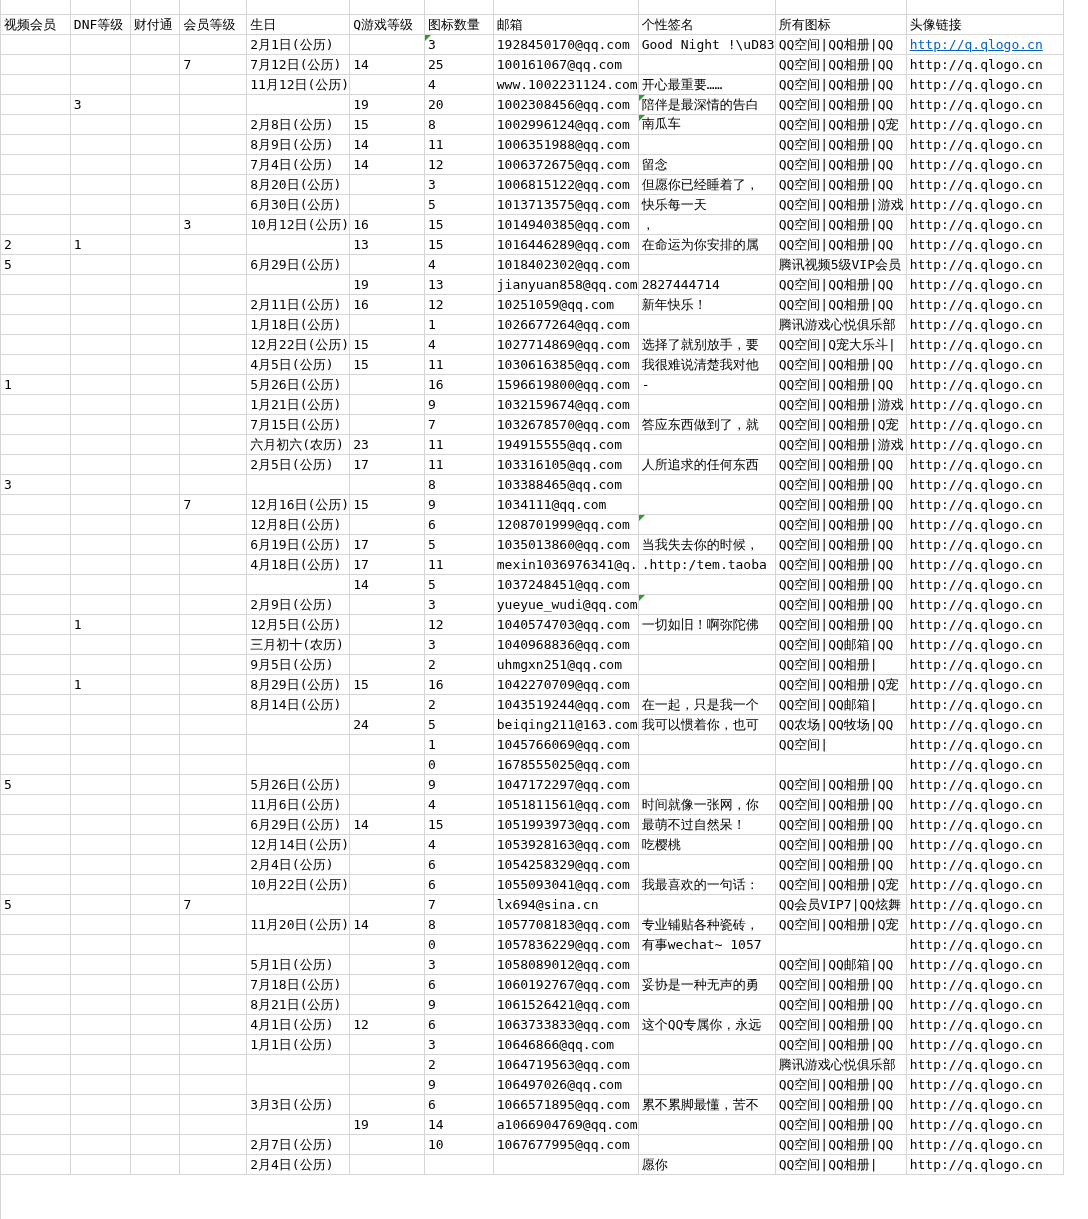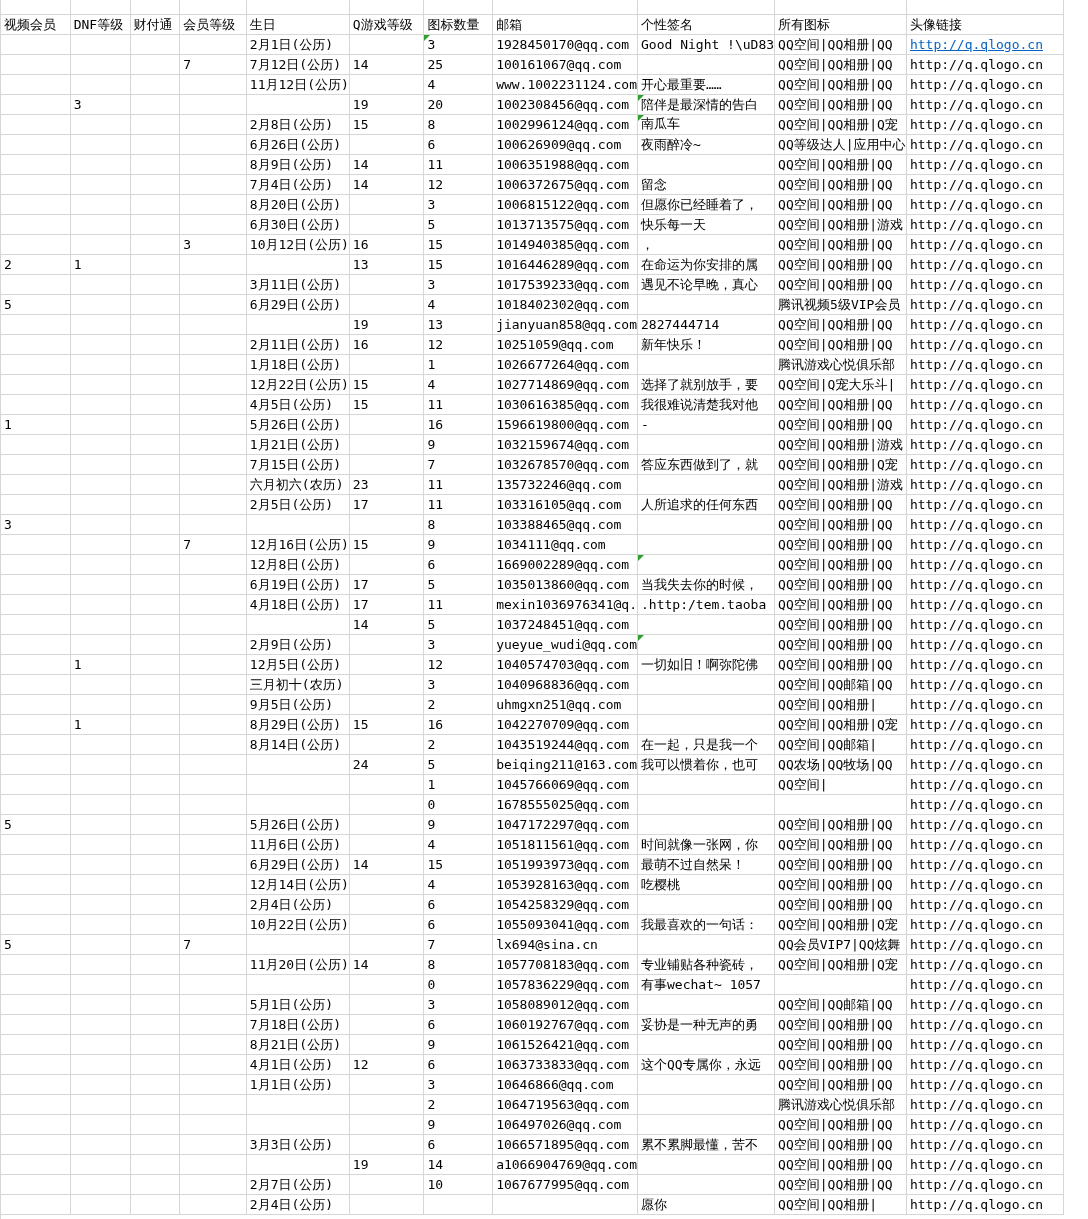--- a/index.html
+++ b/index.html
@@ -142,33 +142,20 @@
           <td>1002996124@qq.com</td>
           <td class="sig-right">南瓜车<span class="tri" style="border-top-color: rgb(46, 158, 46);"></span></td>
           <td>QQ空间|QQ相册|Q宠</td>
           <td>http://q.qlogo.cn</td>
         </tr>
         <tr>
           <td></td>
           <td></td>
           <td></td>
           <td></td>
-          <td>6月26日(公历)</td>
-          <td></td>
-          <td>6</td>
-          <td>100626909@qq.com</td>
-          <td>夜雨醉冷~</td>
-          <td>QQ等级达人|应用中心</td>
-          <td>http://q.qlogo.cn</td>
-        </tr>
-        <tr>
-          <td></td>
-          <td></td>
-          <td></td>
-          <td></td>
           <td>8月9日(公历)</td>
           <td>14</td>
           <td>11</td>
           <td>1006351988@qq.com</td>
           <td></td>
           <td>QQ空间|QQ相册|QQ</td>
           <td>http://q.qlogo.cn</td>
         </tr>
         <tr>
           <td></td>
@@ -229,33 +216,20 @@
           <td></td>
           <td></td>
           <td>13</td>
           <td>15</td>
           <td>1016446289@qq.com</td>
           <td>在命运为你安排的属</td>
           <td>QQ空间|QQ相册|QQ</td>
           <td>http://q.qlogo.cn</td>
         </tr>
         <tr>
-          <td></td>
-          <td></td>
-          <td></td>
-          <td></td>
-          <td>3月11日(公历)</td>
-          <td></td>
-          <td>3</td>
-          <td>1017539233@qq.com</td>
-          <td>遇见不论早晚，真心</td>
-          <td>QQ空间|QQ相册|QQ</td>
-          <td>http://q.qlogo.cn</td>
-        </tr>
-        <tr>
           <td>5</td>
           <td></td>
           <td></td>
           <td></td>
           <td>6月29日(公历)</td>
           <td></td>
           <td>4</td>
           <td>1018402302@qq.com</td>
           <td></td>
           <td>腾讯视频5级VIP会员</td>
@@ -366,21 +340,21 @@
           <td>http://q.qlogo.cn</td>
         </tr>
         <tr>
           <td></td>
           <td></td>
           <td></td>
           <td></td>
           <td>六月初六(农历)</td>
           <td>23</td>
           <td>11</td>
-          <td>135732246@qq.com</td>
+          <td>194915555@qq.com</td>
           <td></td>
           <td>QQ空间|QQ相册|游戏</td>
           <td>http://q.qlogo.cn</td>
         </tr>
         <tr>
           <td></td>
           <td></td>
           <td></td>
           <td></td>
           <td>2月5日(公历)</td>
@@ -418,21 +392,21 @@
           <td>http://q.qlogo.cn</td>
         </tr>
         <tr>
           <td></td>
           <td></td>
           <td></td>
           <td></td>
           <td>12月8日(公历)</td>
           <td></td>
           <td>6</td>
-          <td>1669002289@qq.com</td>
+          <td>1208701999@qq.com</td>
           <td>
             <span class="tri" style="border-top-color: rgb(46, 158, 46);"></span>
           </td>
           <td>QQ空间|QQ相册|QQ</td>
           <td>http://q.qlogo.cn</td>
         </tr>
         <tr>
           <td></td>
           <td></td>
           <td></td>

